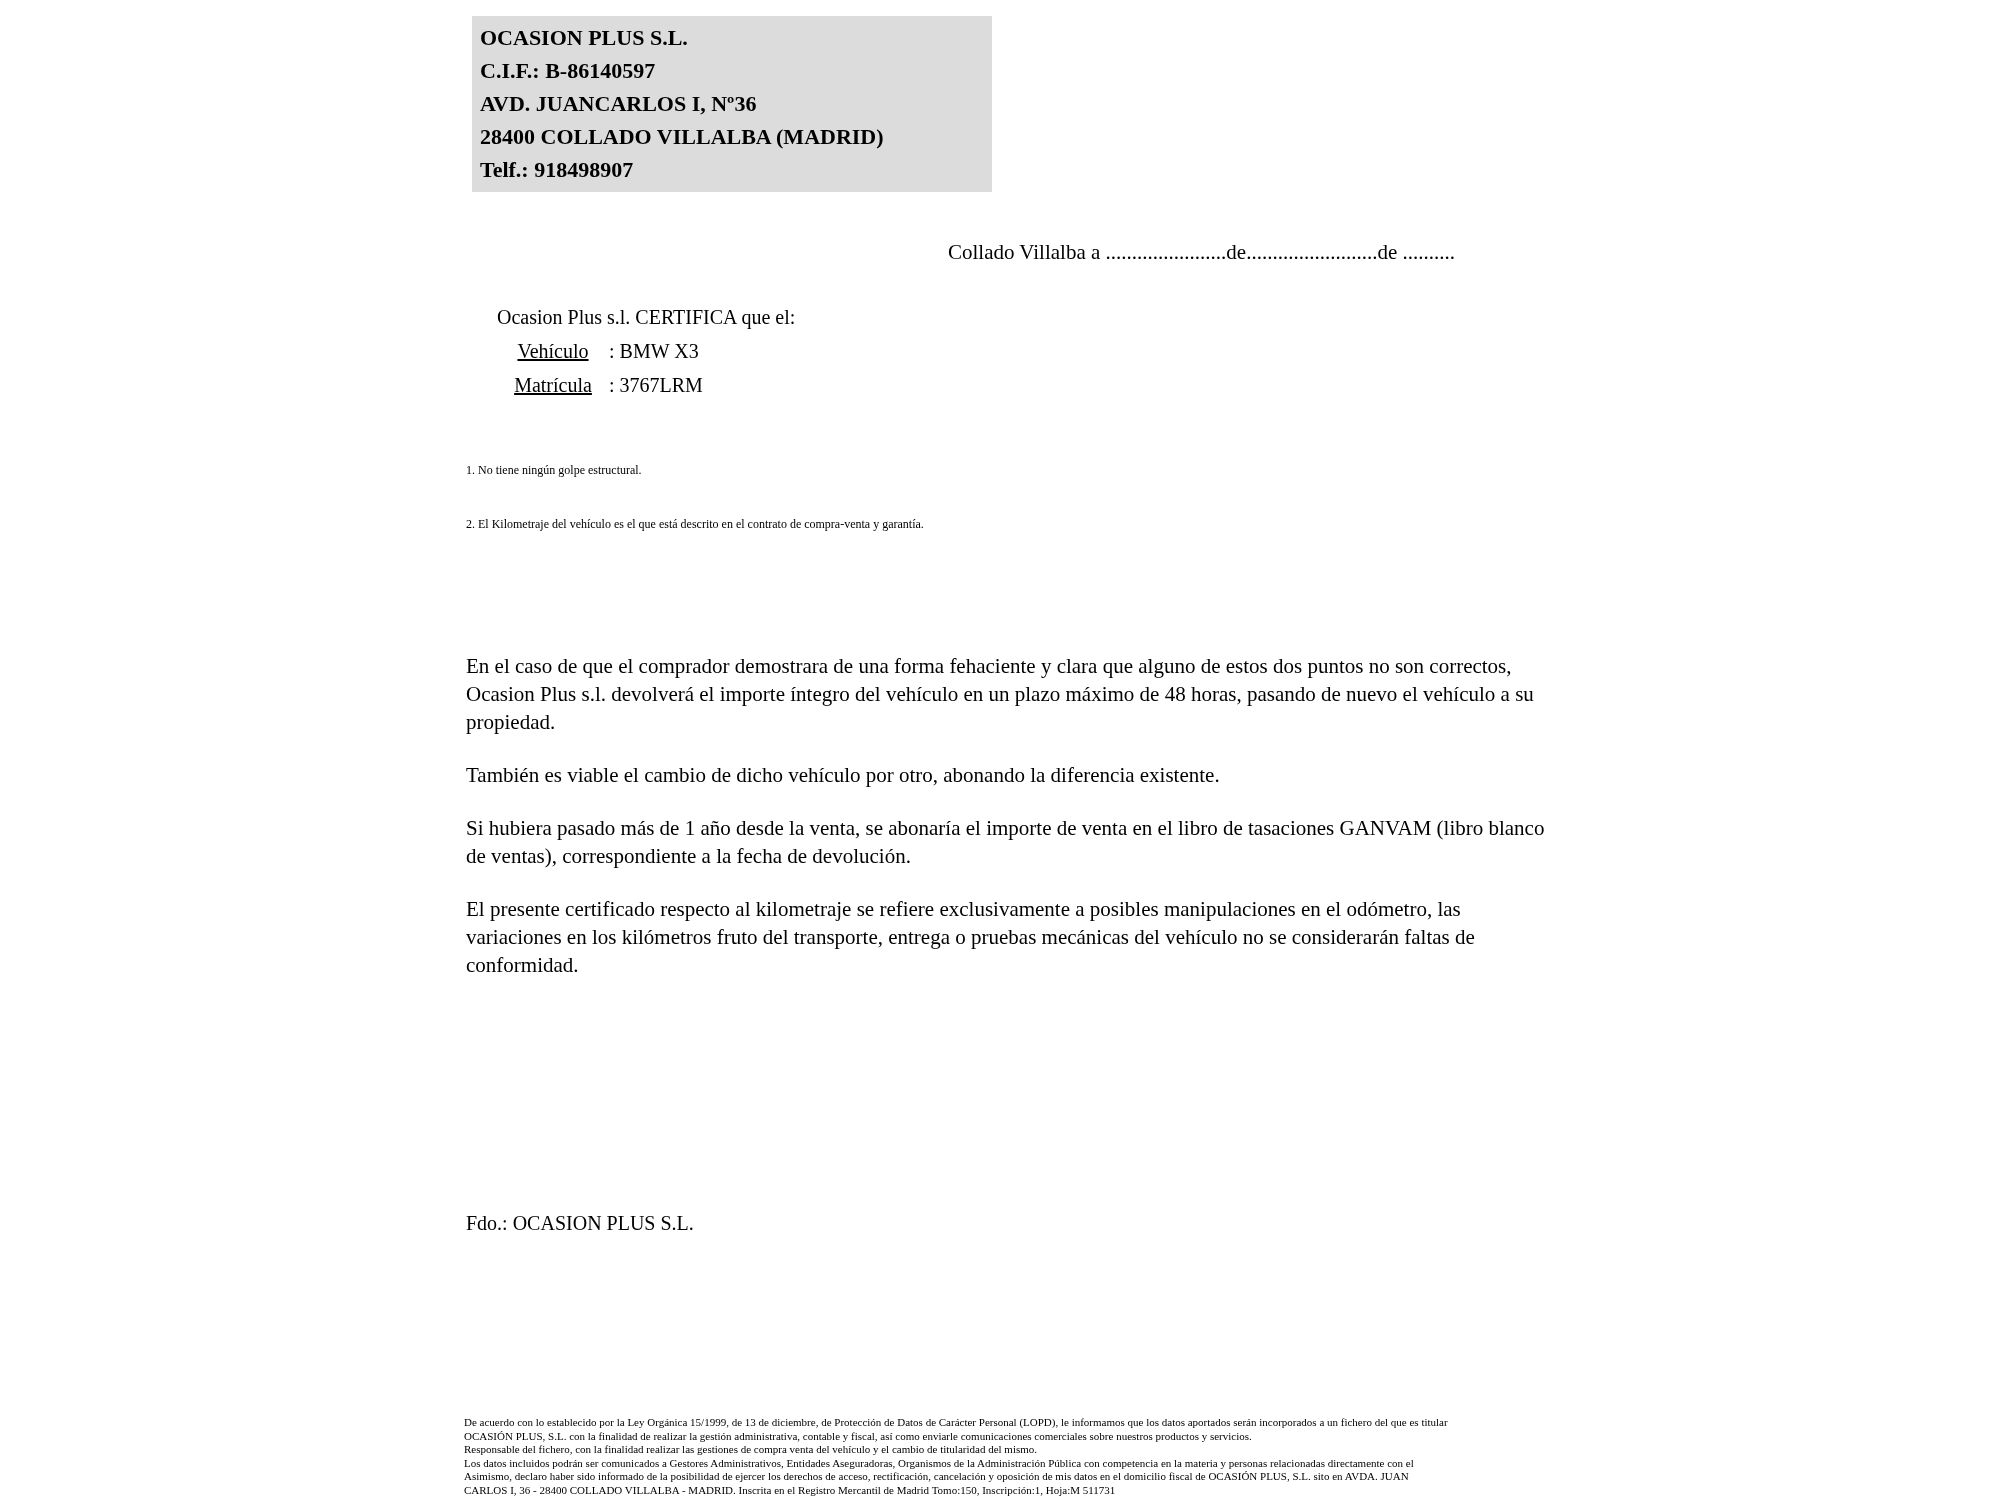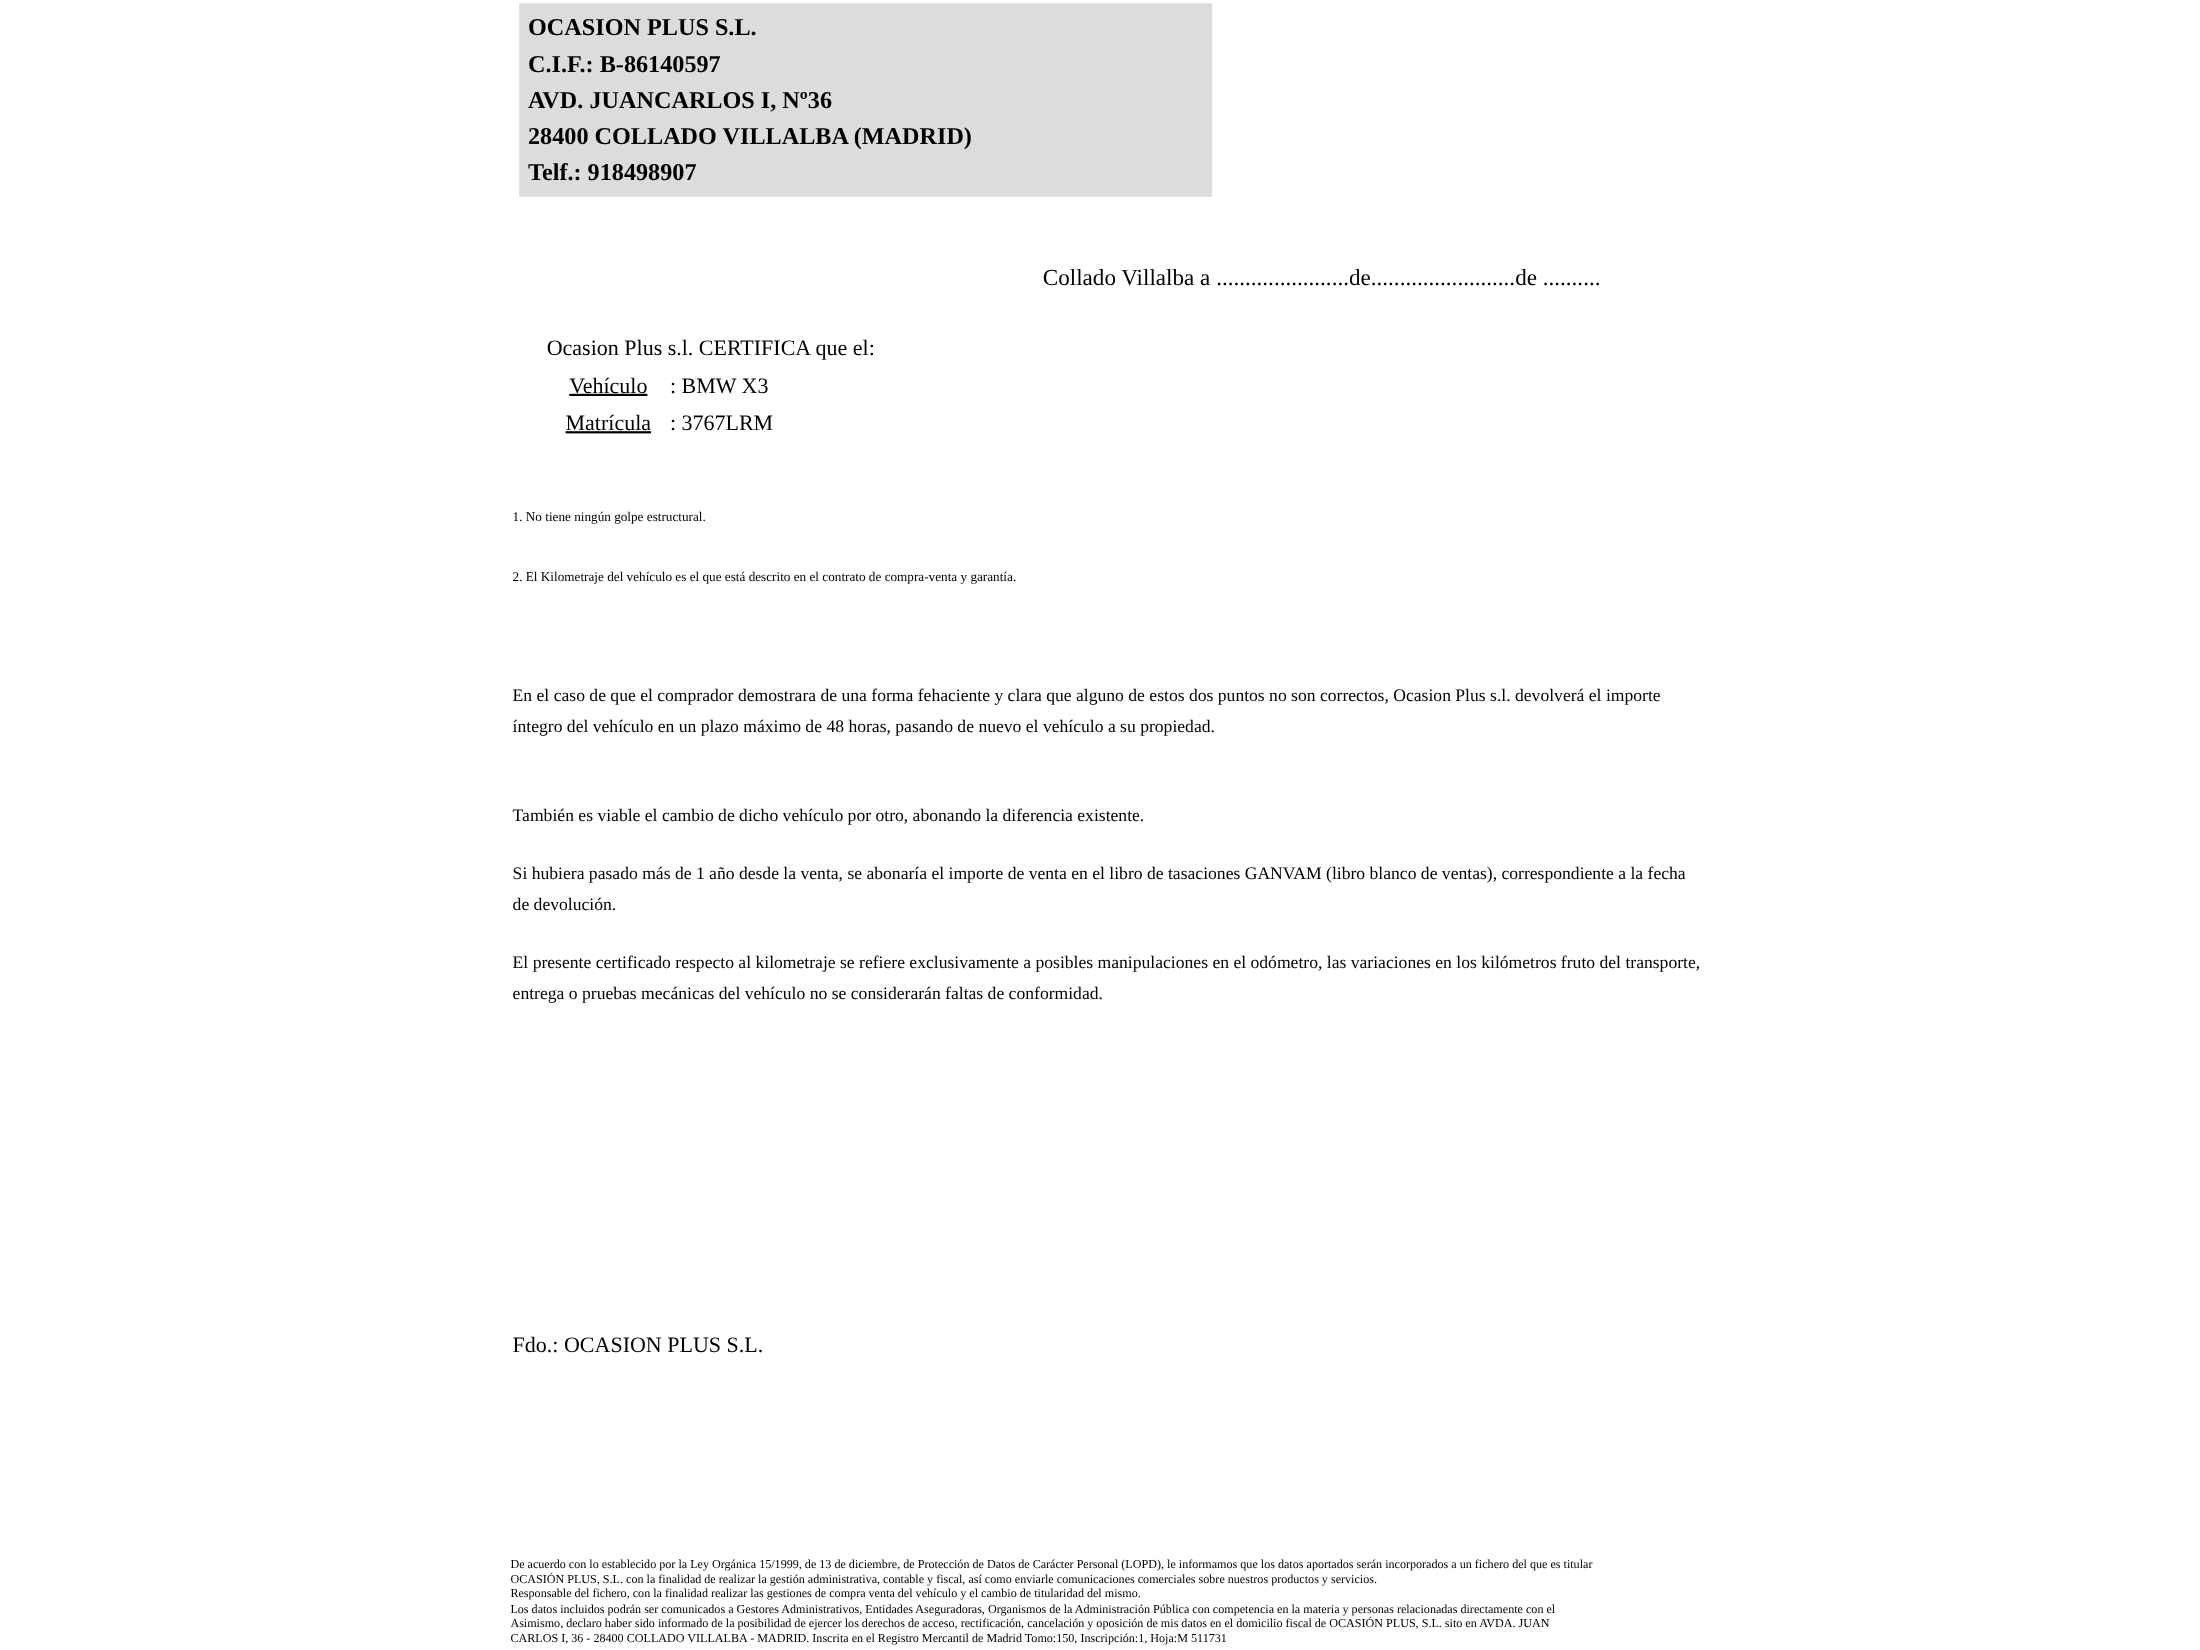--- a/index.html
+++ b/index.html
@@ -12,22 +12,22 @@
     width: 2000px;
     height: 1500px;
     background: #ffffff;
     font-family: "Liberation Serif", "DejaVu Serif", serif;
     color: #000000;
     overflow: hidden;
   }
   .header-box {
     position: absolute;
     left: 472px;
-    top: 3px;
-    width: 630px;
+    top: 16px;
+    width: 520px;
     min-height: 170px;
     box-sizing: border-box;
     padding: 5px 12px 6px 8px;
     font-weight: bold;
     font-size: 22px;
     line-height: 33px;
   }
   .date-line {
     position: absolute;
     left: 948px;
@@ -55,22 +55,23 @@
     width: 1080px;
     font-size: 12px;
     line-height: 28px;
   }
   .clause-1 { top: 456px; }
   .clause-2 { top: 510px; }
   .para {
     position: absolute;
     left: 466px;
     width: 1082px;
-    font-size: 16px;
+    font-size: 21px;
     line-height: 28px;
+    margin-top: 33px;
   }
   .para-refund   { top: 619px; }
   .para-exchange { top: 728px; }
   .para-ganvam   { top: 781px; }
   .para-odometer { top: 862px; }
   .signature-line {
     position: absolute;
     left: 466px;
     top: 1212px;
     font-size: 20px;

